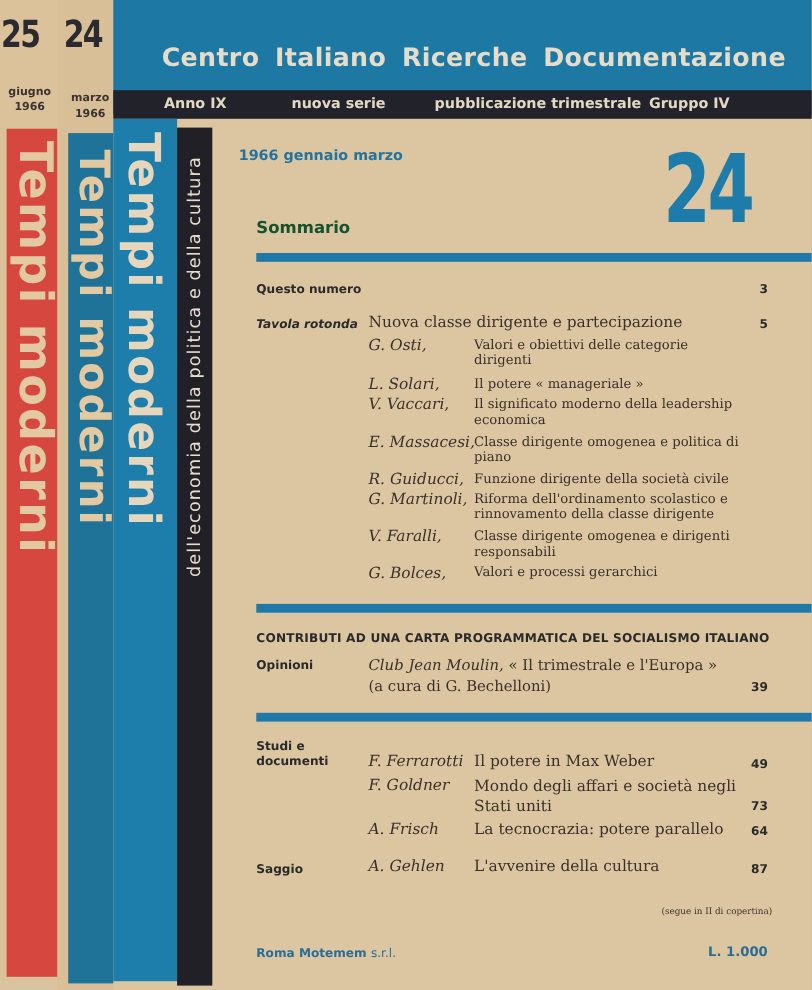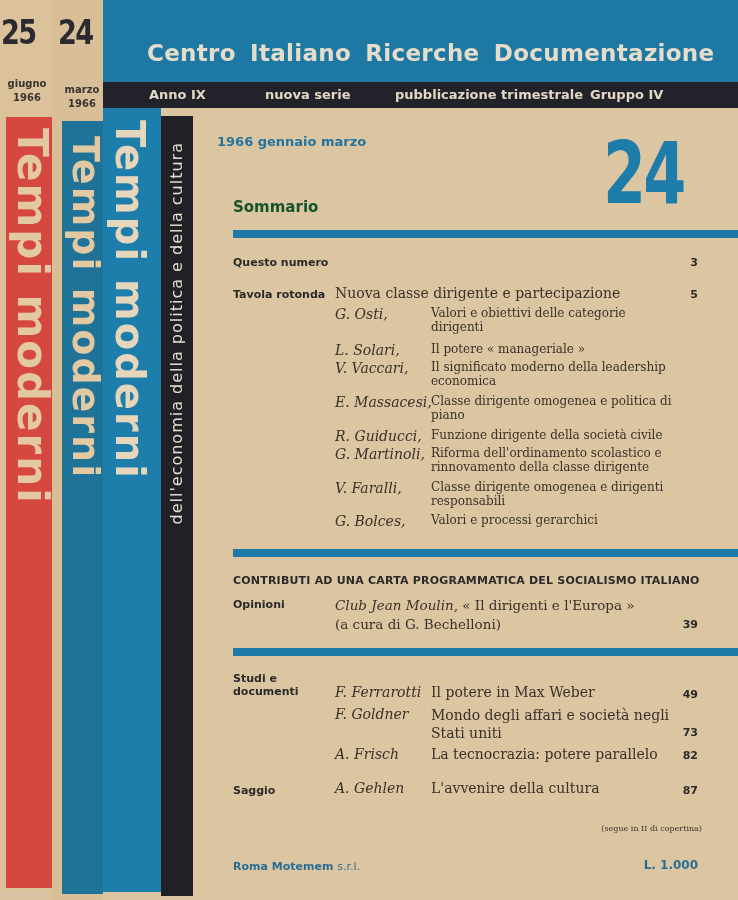--- a/index.html
+++ b/index.html
@@ -103,21 +103,21 @@
 
   <div class="content">
     <div class="date-line">1966 gennaio marzo</div>
     <div class="big-num">24</div>
     <div class="sommario">Sommario</div>
     <div class="rule rule1"></div>
 
     <div class="sec-label" style="top:148px;">Questo numero</div>
     <div class="page" style="top:148px;">3</div>
 
-    <div class="sec-label" style="top:180px;">Tavola rotonda</div>
+    <div class="sec-label" style="top:180px;font-style:italic;">Tavola rotonda</div>
     <div class="headline" style="top:177px;">Nuova classe dirigente e partecipazione</div>
     <div class="page" style="top:180px;">5</div>
 
     <div class="toc-row" style="top:198px;">
       <span class="toc-author">G. Osti,</span>
       <span class="toc-title">Valori e obiettivi delle categorie dirigenti</span>
     </div>
     <div class="toc-row" style="top:234px;">
       <span class="toc-author">L. Solari,</span>
       <span class="toc-title">Il potere « manageriale »</span>
@@ -145,21 +145,21 @@
     <div class="toc-row" style="top:405px;">
       <span class="toc-author">G. Bolces,</span>
       <span class="toc-title">Valori e processi gerarchici</span>
     </div>
 
     <div class="rule rule2"></div>
 
     <div class="contrib">CONTRIBUTI AD UNA CARTA PROGRAMMATICA DEL SOCIALISMO ITALIANO</div>
     <div class="sec-label" style="top:490px;">Opinioni</div>
     <div class="opinion">
-      <div><em>Club Jean Moulin,</em> <span>« Il dirigenti e l'Europa »</span></div>
+      <div><em>Club Jean Moulin,</em> <span>« Il trimestrale e l'Europa »</span></div>
       <div>(a cura di G. Bechelloni)</div>
     </div>
     <div class="page" style="top:510px;">39</div>
 
     <div class="rule rule3"></div>
 
     <div class="sec-label" style="top:564px; line-height:13px;">
       <div>Studi e</div>
       <div>documenti</div>
     </div>
@@ -170,21 +170,21 @@
     <div class="page" style="top:580px;">49</div>
     <div class="toc-row" style="top:598px;">
       <span class="toc-author">F. Goldner</span>
       <span class="toc-title" style="font-size:14px; line-height:18px; right:0;">Mondo degli affari e società negli Stati uniti</span>
     </div>
     <div class="page" style="top:618px;">73</div>
     <div class="toc-row" style="top:638px;">
       <span class="toc-author">A. Frisch</span>
       <span class="toc-title" style="font-size:14px; line-height:17px;">La tecnocrazia: potere parallelo</span>
     </div>
-    <div class="page" style="top:641px;">82</div>
+    <div class="page" style="top:641px;">64</div>
 
     <div class="sec-label" style="top:676px;">Saggio</div>
     <div class="toc-row" style="top:672px;">
       <span class="toc-author">A. Gehlen</span>
       <span class="toc-title" style="font-size:14px; line-height:17px;">L'avvenire della cultura</span>
     </div>
     <div class="page" style="top:676px;">87</div>
 
     <div class="segue">(segue in II di copertina)</div>
     <div class="publisher">

